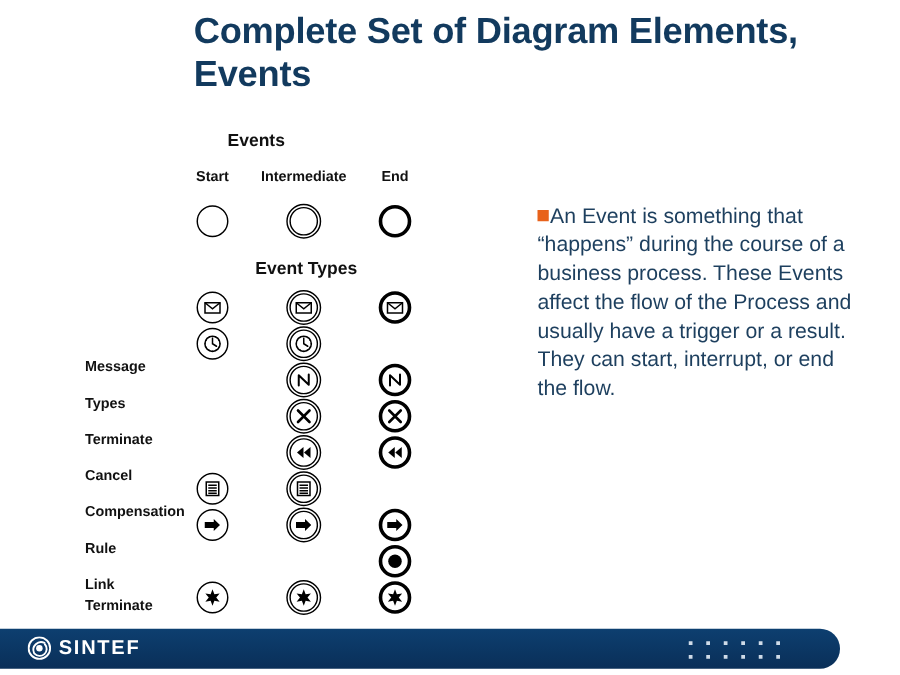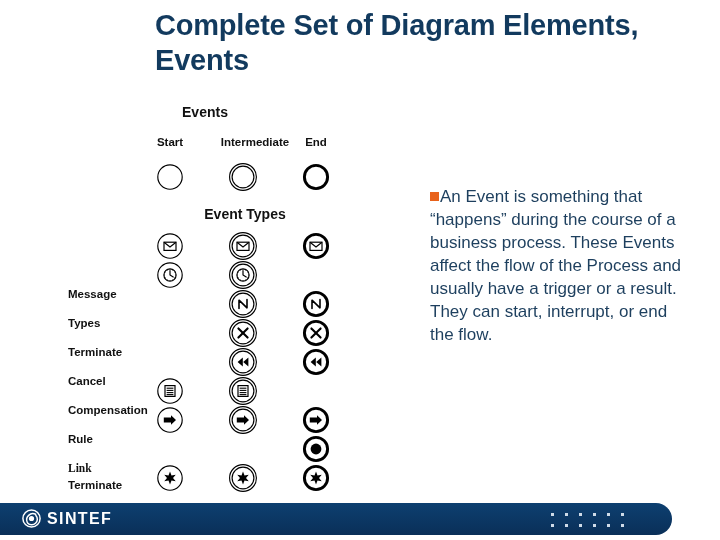--- a/index.html
+++ b/index.html
@@ -88,21 +88,20 @@
 
   
   #body-text {
     position: absolute;
     left: 430px;
     top: 161px;
     width: 252px;
     color: #1d3f5e;
     font-size: 17px;
     line-height: 1.355;
-    margin-top: 24px;
   }
   #body-bullet {
     display: inline-block;
     width: 9px;
     height: 9px;
     background: #e8621b;
     margin-right: 1px;
     vertical-align: 1px;
   }
 
@@ -163,31 +162,31 @@
 <div id="slide-title">Complete Set of Diagram Elements, Events</div>
 
 <div id="diagram">
 
   <div class="diagram-heading" id="events-heading">Events</div>
 
   <div class="diagram-heading" id="event-types-heading">Event Types</div>
 
   <div id="col-headers">
       <div class="col-header" style="left: 170px;">Start</div>
-      <div class="col-header" style="left: 255px; text-align: center;">Intermediate</div>
+      <div class="col-header" style="left: 243px; text-align: center;">Intermediate</div>
       <div class="col-header" style="left: 316px; text-align: right;">End</div>
     </div>
   <div id="row-labels">
       <div class="row-label" style="top: 150px;">Message</div>
       <div class="row-label" style="top: 179px;">Types</div>
       <div class="row-label" style="top: 208px;">Terminate</div>
       <div class="row-label" style="top: 237px;">Cancel</div>
       <div class="row-label" style="top: 266px;">Compensation</div>
       <div class="row-label" style="top: 295px;">Rule</div>
-      <div class="row-label" style="top: 324px; font-family: Liberation Serif, serif;">Link</div>
+      <div class="row-label" style="top: 324px;">Link</div>
       <div class="row-label" style="top: 341px;">Terminate</div>
       <div class="row-label" style="top: 382px;">Complete</div>
     </div>
   <div id="cells">
       <div class="cell" style="left: 170px; top: 81px;">
         <svg viewBox="0 0 34 34">
           <circle cx="17" cy="17" r="12.2" fill="none" stroke="#000" stroke-width="1.15"></circle>
         </svg>
       </div>
       <div class="cell" style="left: 243px; top: 81px;">

